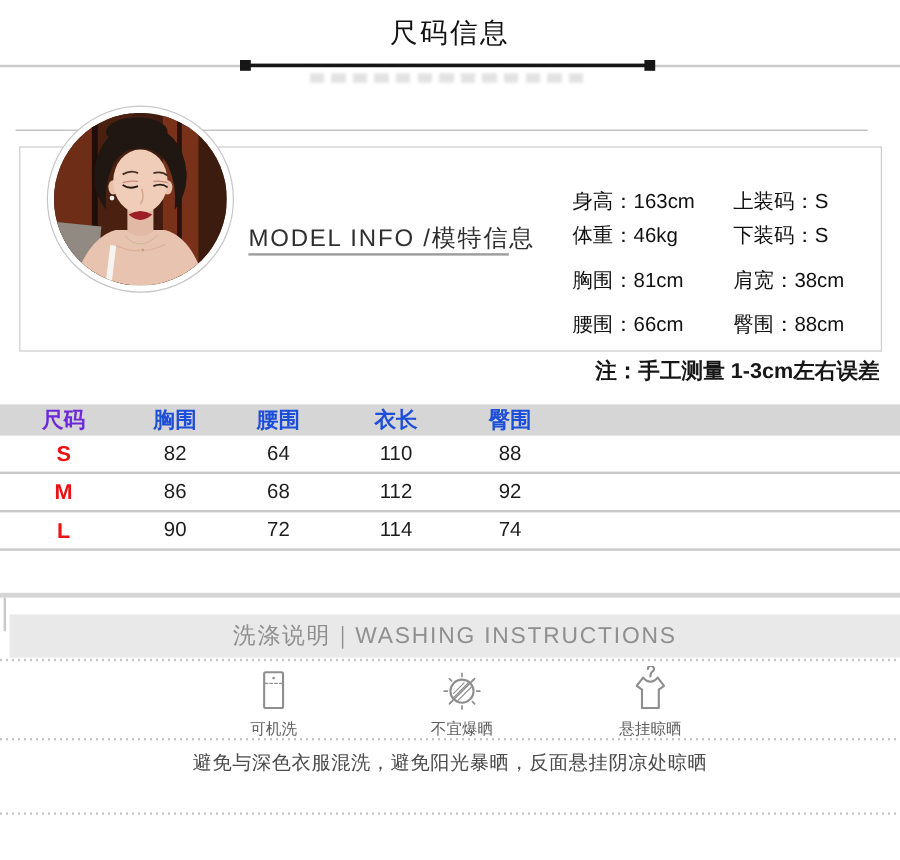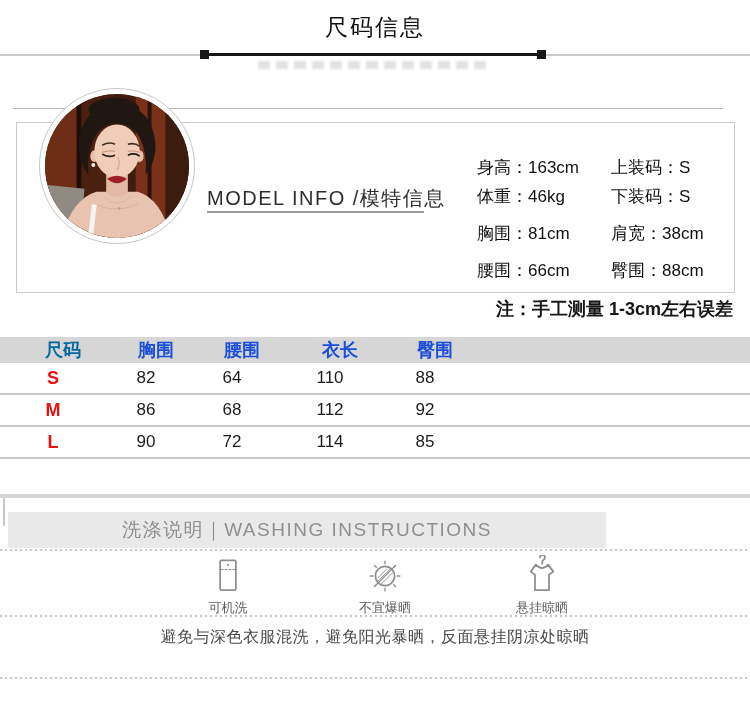--- a/index.html
+++ b/index.html
@@ -37,28 +37,28 @@
   
   .t-head{position:absolute;top:337px;left:0;width:750px;height:26px;background:#d6d6d6;
           display:flex;align-items:center;}
   .t-row{position:absolute;left:0;width:750px;height:32px;display:flex;align-items:center;
          border-bottom:2px solid #c8c8c8;box-sizing:border-box;}
   .tr0{top:363px;} .tr1{top:395px;} .tr2{top:427px;}
   .c0{width:106px;text-align:center;} .c1{width:80px;text-align:center;}
   .c2{width:92px;text-align:center;} .c3{width:104px;text-align:center;}
   .c4{width:86px;text-align:center;}
   .t-head span{font-size:18px;font-weight:700;color:#1d4ed8;}
-  .t-head .red{color:#0369a1;padding-left:10px;}
+  .t-head .red{color:#6d28d9;}
   .size-red{font-size:18px;font-weight:700;color:#ee1111;}
   .num{font-size:17px;font-weight:500;color:#1c1c1c;}
 
   
   .thick-line{position:absolute;top:494px;left:0;width:750px;height:4px;background:#d5d5d5;}
   .notch{position:absolute;left:3px;top:498px;width:2px;height:28px;background:#c9c9c9;}
-  .wash-bar{position:absolute;left:8px;top:512px;width:598px;height:36px;background:#e9e9e9;
+  .wash-bar{position:absolute;left:8px;top:512px;width:742px;height:36px;background:#e9e9e9;
             display:flex;align-items:center;justify-content:center;}
   .wash-bar span{font-size:19px;color:#8f8f8f;letter-spacing:1.5px;}
   .dotted{position:absolute;left:0;width:750px;height:2px;
           background:repeating-linear-gradient(90deg,#c6c6c6 0 2px,transparent 2px 5px);}
   .d1{top:549px;} .d2{top:615px;} .d3{top:677px;}
   .icons-row{position:absolute;top:555px;left:178px;width:414px;display:flex;justify-content:space-between;}
   .wash-item{width:100px;display:flex;flex-direction:column;align-items:center;}
   .wash-item svg{width:42px;height:42px;stroke:#8e8e8e;fill:none;stroke-width:2;
                  stroke-linecap:round;stroke-linejoin:round;}
   .wash-label{font-size:13px;color:#5f5f5f;margin-top:2px;}
@@ -151,21 +151,21 @@
     <span class="c1 num">86</span>
     <span class="c2 num">68</span>
     <span class="c3 num">112</span>
     <span class="c4 num">92</span>
   </div>
   <div class="t-row tr2">
     <span class="c0 size-red">L</span>
     <span class="c1 num">90</span>
     <span class="c2 num">72</span>
     <span class="c3 num">114</span>
-    <span class="c4 num">85</span>
+    <span class="c4 num">74</span>
   </div>
 
   <div class="thick-line"></div>
   <div class="notch"></div>
   <div class="wash-bar">
     <span>洗涤说明｜WASHING INSTRUCTIONS</span>
   </div>
   <div class="dotted d1"></div>
 
   <div class="icons-row">

